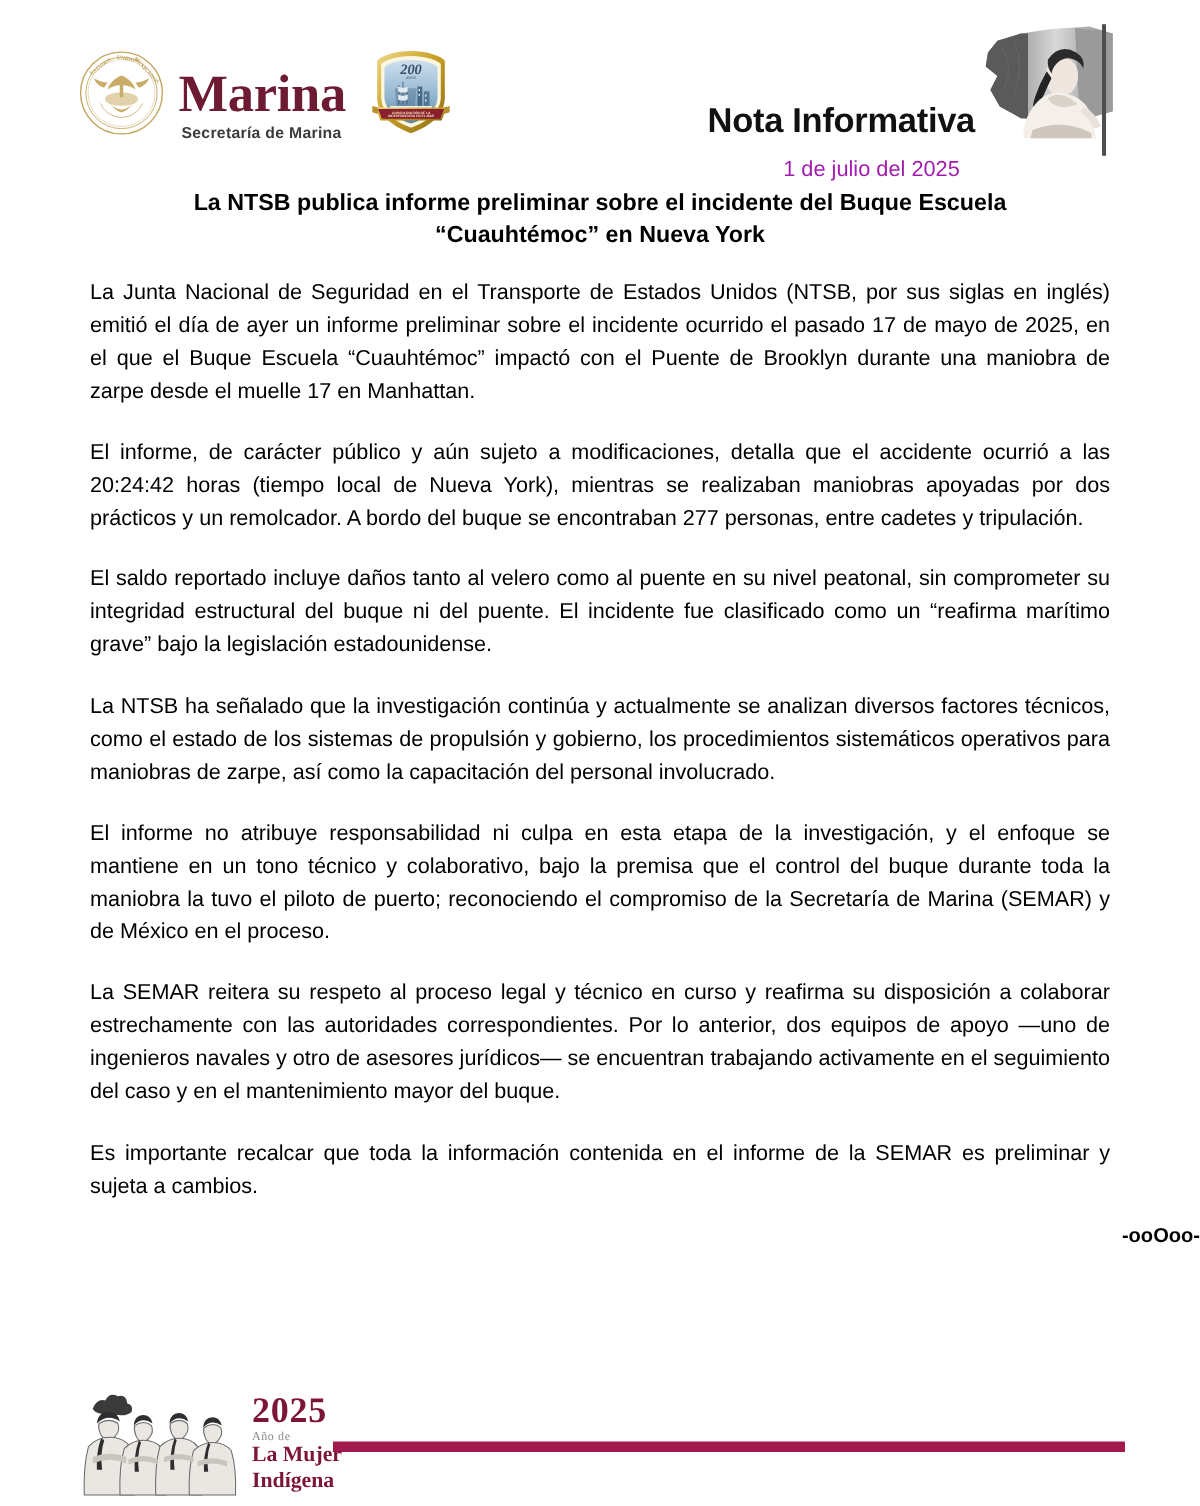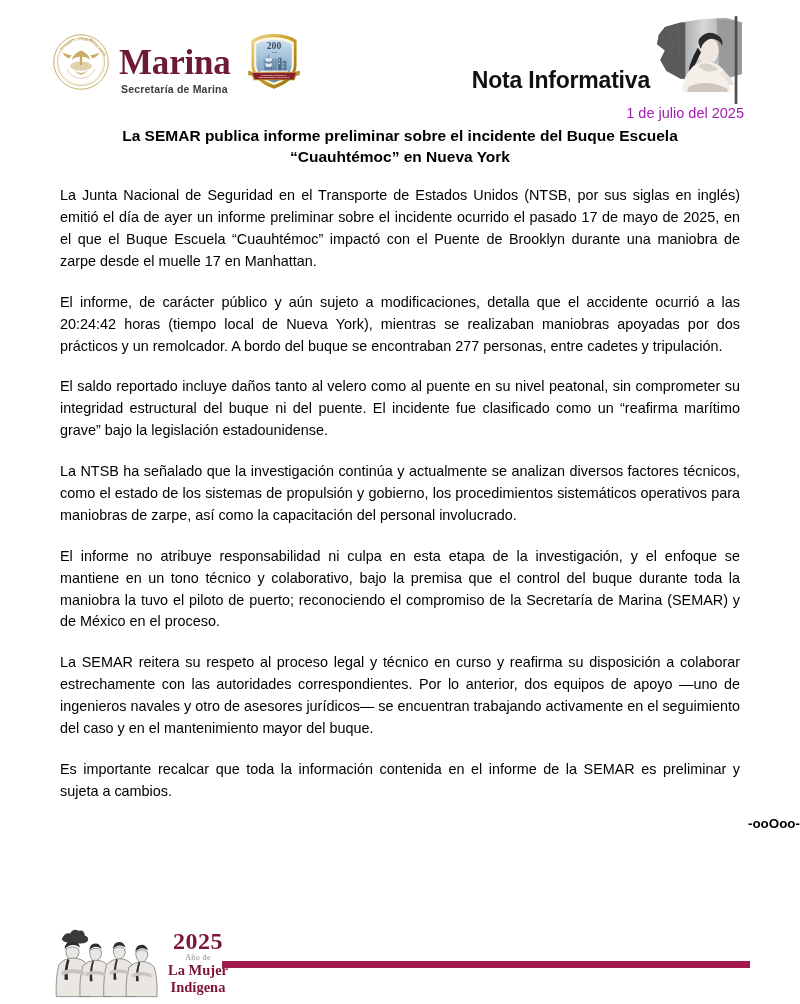--- a/index.html
+++ b/index.html
@@ -65,28 +65,29 @@
     letter-spacing: 0.2px;
     margin-top: 3px;
     margin-left: 2px;
   }
   .badge200 {
     width: 56px;
     height: 58px;
     position: relative;
     margin-left: 6px;
     flex: 0 0 auto;
+    font-style: italic;
   }
 
   .nota-block {
     position: absolute;
     right: 52px;
     top: 16px;
     width: 330px;
-    text-align: right;
+    text-align: center;
   }
   .nota-row {
     display: flex;
     align-items: flex-end;
     justify-content: flex-end;
     gap: 4px;
   }
   .nota-title {
     font-size: 23px;
     font-weight: 700;
@@ -181,21 +182,20 @@
     display: flex;
     align-items: center;
   }
   .women-illus {
     width: 112px;
     height: 70px;
     flex: 0 0 auto;
   }
   .mujer-logo {
     margin-left: 4px;
-    text-align: center;
     color: #7d1538;
     line-height: 1;
     padding-bottom: 2px;
   }
   .mujer-2025 {
     font-family: "Liberation Serif", serif;
     font-size: 24px;
     font-weight: 700;
     letter-spacing: 0.5px;
     color: #7d1538;
@@ -334,21 +334,21 @@
               <path d="M28 14 q10 22 0 46"></path>
             </g>
           </svg>
         </div>
       </div>
       <div class="nota-date">1 de julio del 2025</div>
     </div>
   </div>
 
   <div class="doc-title">
-    <div>La SEMAR publica informe preliminar sobre el incidente del Buque Escuela</div>
+    <div>La NTSB publica informe preliminar sobre el incidente del Buque Escuela</div>
     <div>“Cuauhtémoc” en Nueva York</div>
   </div>
 
 
   <div class="body-text">
     <p>La Junta Nacional de Seguridad en el Transporte de Estados Unidos (NTSB, por sus siglas en inglés) emitió el día de ayer un informe preliminar sobre el incidente ocurrido el pasado 17 de mayo de 2025, en el que el Buque Escuela “Cuauhtémoc” impactó con el Puente de Brooklyn durante una maniobra de zarpe desde el muelle 17 en Manhattan.</p>
     <p>El informe, de carácter público y aún sujeto a modificaciones, detalla que el accidente ocurrió a las 20:24:42 horas (tiempo local de Nueva York), mientras se realizaban maniobras apoyadas por dos prácticos y un remolcador. A bordo del buque se encontraban 277 personas, entre cadetes y tripulación.</p>
     <p>El saldo reportado incluye daños tanto al velero como al puente en su nivel peatonal, sin comprometer su integridad estructural del buque ni del puente. El incidente fue clasificado como un “reafirma marítimo grave” bajo la legislación estadounidense.</p>
     <p>La NTSB ha señalado que la investigación continúa y actualmente se analizan diversos factores técnicos, como el estado de los sistemas de propulsión y gobierno, los procedimientos sistemáticos operativos para maniobras de zarpe, así como la capacitación del personal involucrado.</p>
     <p>El informe no atribuye responsabilidad ni culpa en esta etapa de la investigación, y  el enfoque se mantiene en un tono técnico y colaborativo,  bajo la premisa que el control del buque durante toda la maniobra la tuvo el piloto de puerto; reconociendo el compromiso de la Secretaría de Marina (SEMAR) y de México en el proceso.</p>

